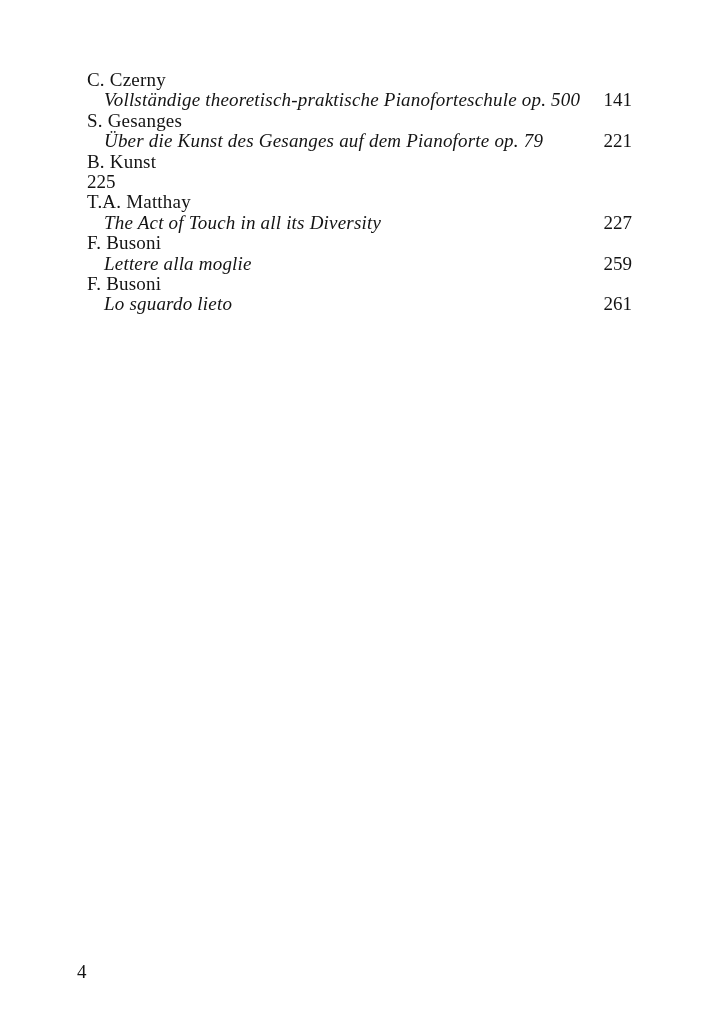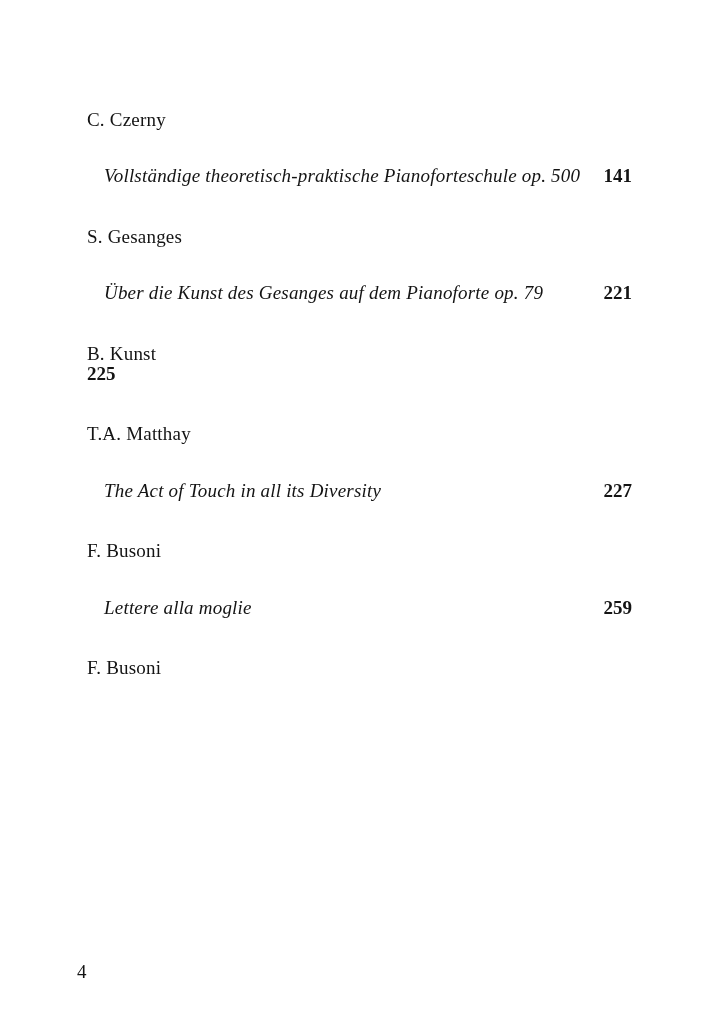--- a/index.html
+++ b/index.html
@@ -27,38 +27,35 @@
     left: 87px;
     top: 70px;
     width: 545px; 
     font-size: 19px;
     line-height: 20.4px;
   }
   .entry { }
   .author-line {
     white-space: nowrap;
     letter-spacing: 0.2px;
-    margin-top: 40px;
   }
   .title-row {
     display: flex;
     justify-content: space-between;
     align-items: baseline;
   }
   .title {
     font-style: italic;
     padding-left: 17px;
     white-space: nowrap;
     letter-spacing: 0.2px;
-    margin-top: 36px;
   }
   .pagenum {
     font-style: normal;
     white-space: nowrap;
-    font-weight: bold;
   }
   .folio {
     position: absolute;
     left: 77px;
     top: 962px;
     font-size: 19px;
     line-height: 20.4px;
   }
 </style>
 </head>
@@ -102,19 +99,23 @@
     <div class="entry">
       <div class="author-line">F. Busoni</div>
       <div class="title-row">
         <span class="title">Lettere alla moglie</span>
         <span class="pagenum">259</span>
       </div>
     </div>
 
     <div class="entry">
       <div class="author-line">F. Busoni</div>
+      <div class="title-row">
+        <span class="title">Lo sguardo lieto</span>
+        <span class="pagenum">261</span>
+      </div>
     </div>
 
   </div>
 
   <div class="folio">4</div>
 
 </div>
 
 </body></html>

